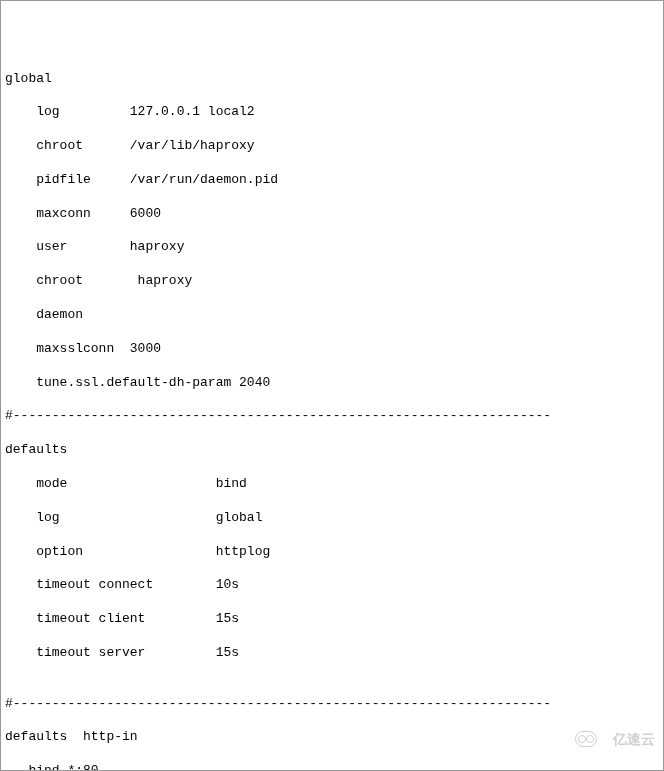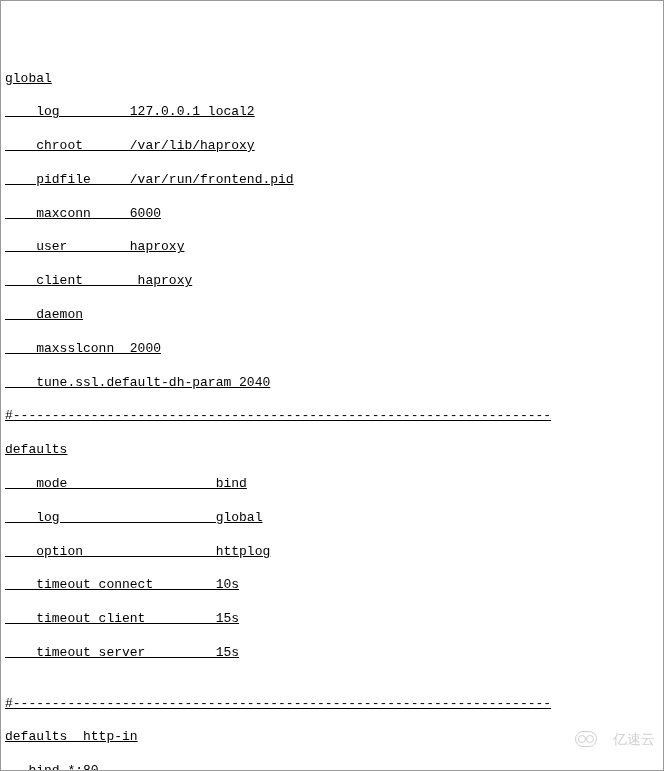--- a/index.html
+++ b/index.html
@@ -10,31 +10,32 @@
       background: #fff;
       color: #000;
       width: 664px;
       height: 771px;
       position: relative;
       border: 1px solid #999;
       padding: 2px 4px;
       white-space: pre;
       overflow: hidden;
     }
-    .line { display: block; text-decoration: underline; }
+    .line { display: block; }
     .watermark {
       position: absolute;
       right: 8px;
       bottom: 22px;
       color: #d0d0d0;
       font-size: 14px;
       font-family: sans-serif;
       display: flex;
       align-items: center;
       gap: 16px;
+      font-weight: bold;
     }
     .watermark-icon {
       width: 22px;
       height: 16px;
       border: 1.5px solid #d0d0d0;
       border-radius: 10px;
       position: relative;
     }
     .watermark-icon::before, .watermark-icon::after {
       content: "";
@@ -48,26 +49,26 @@
     .watermark-icon::after { right: 2px; }
   </style>
 </head>
 <body>
 
 
 
 <span class="line">global</span>
 <span class="line">    log         127.0.0.1 local2</span>
 <span class="line">    chroot      /var/lib/haproxy</span>
-<span class="line">    pidfile     /var/run/frontend.pid</span>
+<span class="line">    pidfile     /var/run/daemon.pid</span>
 <span class="line">    maxconn     6000</span>
 <span class="line">    user        haproxy</span>
-<span class="line">    client       haproxy</span>
+<span class="line">    chroot       haproxy</span>
 <span class="line">    daemon</span>
-<span class="line">    maxsslconn  2000</span>
+<span class="line">    maxsslconn  3000</span>
 <span class="line">    tune.ssl.default-dh-param 2040</span>
 <span class="line">#---------------------------------------------------------------------</span>
 <span class="line">defaults</span>
 <span class="line">    mode                   bind</span>
 <span class="line">    log                    global</span>
 <span class="line">    option                 httplog</span>
 <span class="line">    timeout connect        10s</span>
 <span class="line">    timeout client         15s</span>
 <span class="line">    timeout server         15s</span>
 <span class="line"></span>

